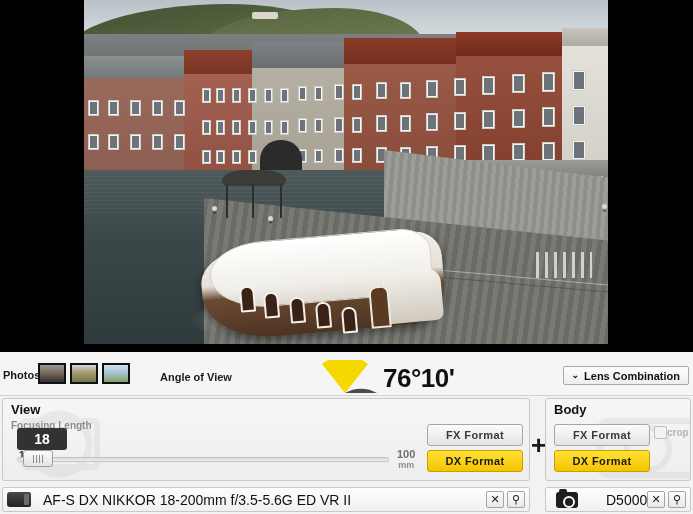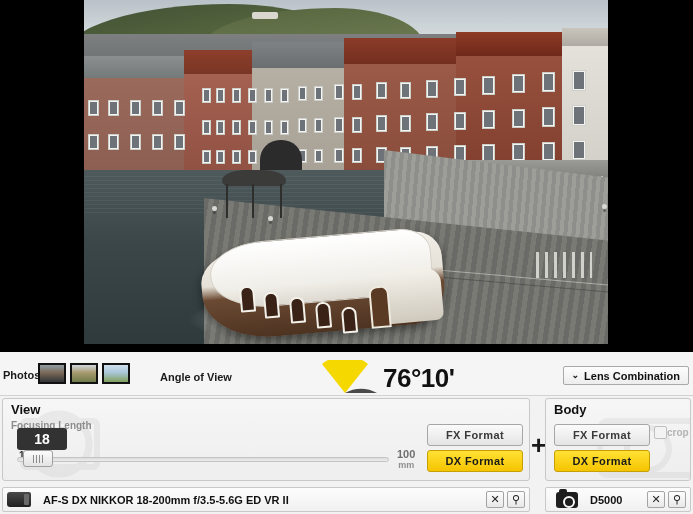--- a/index.html
+++ b/index.html
@@ -353,21 +353,21 @@
   .botbar {
     position: absolute; top: 487px; height: 25px;
     background: linear-gradient(180deg,#fdfdfd 0%, #f0f0f0 100%);
     border: 1px solid #c8c8c8;
     border-radius: 2px;
     display: flex; align-items: center;
   }
   .bot-lens { left: 2px; width: 528px; }
   .bot-body { left: 545px; width: 146px; }
   .dev-name {
-    font-size: 11px; font-weight: bold; color: #111;
+    font-size: 14px; font-weight: normal; color: #111;
     white-space: nowrap;
   }
   .mini-btn {
     width: 18px; height: 17px;
     background: linear-gradient(180deg,#fdfdfd 0%, #e8e8e8 100%);
     border: 1px solid #a4a4a4;
     border-radius: 2px;
     display: flex; align-items: center; justify-content: center;
     cursor: pointer;
     font-size: 11px; color: #222;
@@ -771,19 +771,19 @@
   <div class="botbar bot-lens" style="padding:0 4px;">
     <span class="icon-lens"></span>
     <span class="dev-name" style="margin-left:12px;">AF-S DX NIKKOR 18-200mm f/3.5-5.6G ED VR II</span>
     <span style="flex:1 1 auto;"></span>
     <span class="mini-btn">✕</span>
     <span class="mini-btn" style="margin-left:3px;">⚲</span>
   </div>
 
   <div class="botbar bot-body" style="padding:0 4px;">
     <span class="icon-cam" style="margin-left:6px;"></span>
-    <span class="dev-name" style="margin-left:12px;">D5000</span>
+    <span class="dev-name" style="margin-left:28px;">D5000</span>
     <span style="flex:1 1 auto;"></span>
     <span class="mini-btn">✕</span>
     <span class="mini-btn" style="margin-left:3px;">⚲</span>
   </div>
 
 </div>
 
 </body></html>

